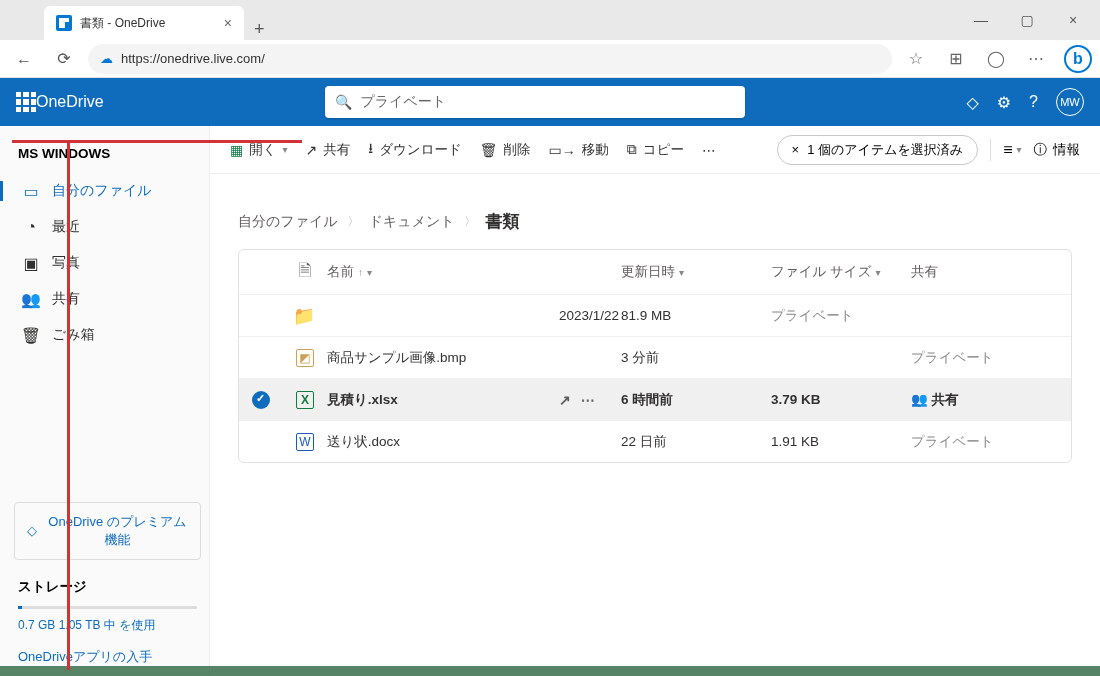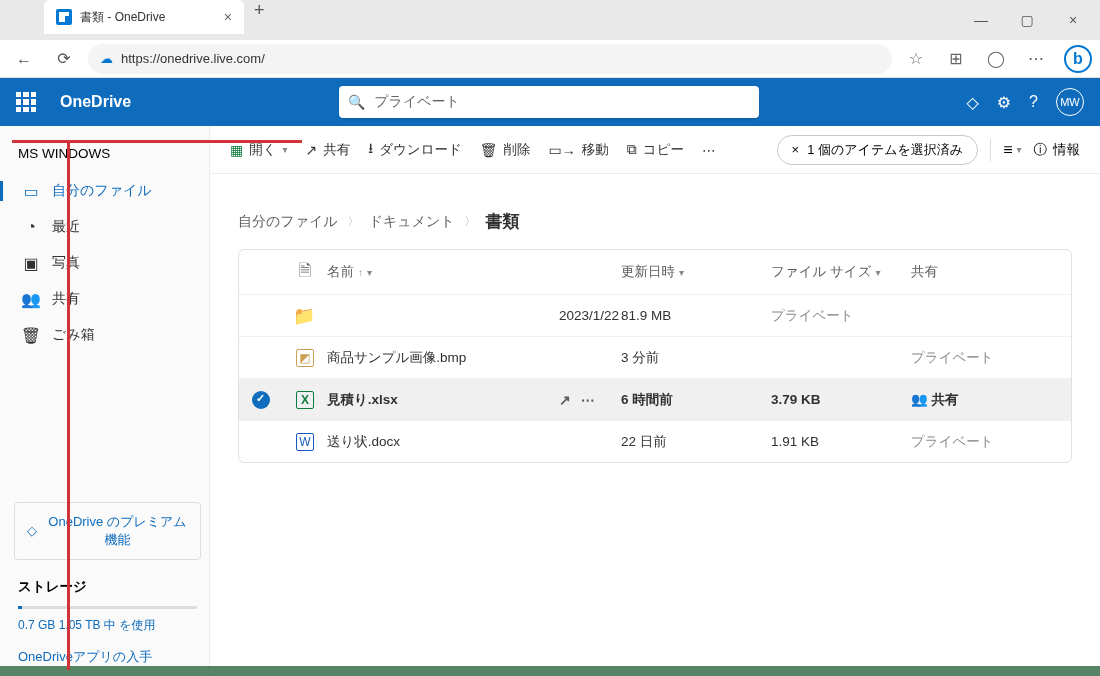--- a/index.html
+++ b/index.html
@@ -1,49 +1,49 @@
 <!DOCTYPE html>
 <html><head>
 <meta charset="utf-8">
 <style>
 * { box-sizing: border-box; margin: 0; padding: 0; font-family: "Segoe UI", "Meiryo UI", sans-serif; }
 body { width: 1100px; height: 676px; background: #f5f5f5; overflow: hidden; position: relative; }
 
 
 .browser-chrome { background: #e9e9e9; height: 40px; display: flex; align-items: center; padding: 0 4px; }
-.tab-area { display: flex; height: 100%; padding-left: 40px; }
+.tab-area { display: flex; align-items: flex-end; height: 100%; padding-left: 40px; }
 .tab { background: #fff; height: 34px; display: flex; align-items: center; padding: 0 12px; min-width: 200px; border-radius: 6px 6px 0 0; gap: 8px; font-size: 12px; color: #333; }
 .tab-favicon { width: 16px; height: 16px; background: #0078d4; border-radius: 2px; position: relative; }
 .tab-favicon::after { content: ""; position: absolute; inset: 3px; background: #fff; clip-path: polygon(0 0, 100% 0, 100% 40%, 60% 40%, 60% 100%, 0 100%); }
 .tab-close { margin-left: auto; cursor: pointer; font-size: 14px; color: #666; }
 .new-tab { padding: 0 10px; font-size: 18px; color: #555; cursor: pointer; }
 .window-controls { margin-left: auto; display: flex; gap: 0; }
 .window-controls div { width: 46px; height: 40px; display: flex; align-items: center; justify-content: center; color: #555; font-size: 14px; cursor: pointer; }
 
 .address-row { background: #fff; height: 38px; display: flex; align-items: center; padding: 0 8px; gap: 8px; border-bottom: 1px solid #e0e0e0; }
 .nav-btn { width: 32px; height: 32px; display: flex; align-items: center; justify-content: center; border-radius: 4px; cursor: pointer; color: #555; }
 .address-bar { flex: 1; height: 30px; background: #f4f4f4; border-radius: 15px; display: flex; align-items: center; padding: 0 12px; gap: 8px; font-size: 13px; color: #666; }
 .url { color: #333; }
 .addr-icon { width: 32px; height: 32px; display: flex; align-items: center; justify-content: center; color: #666; cursor: pointer; border-radius: 4px; }
 .bing-circle { width: 28px; height: 28px; border: 2px solid #0078d4; border-radius: 50%; display: flex; align-items: center; justify-content: center; color: #0078d4; font-weight: bold; margin-left: 4px; }
 
 
 .od-header { background: #0f6cbd; height: 48px; display: flex; align-items: center; padding: 0 16px; color: #fff; }
 .waffle { width: 20px; height: 20px; display: grid; grid-template-columns: repeat(3,1fr); grid-template-rows: repeat(3,1fr); gap: 2px; cursor: pointer; }
 .waffle span { background: #fff; }
-.od-brand { font-size: 16px; font-weight: 700; margin-left: 24px; }
+.od-brand { font-size: 16px; font-weight: 400; margin-left: 0; }
 .od-search { margin: 0 auto; width: 420px; height: 32px; background: #fff; border-radius: 4px; display: flex; align-items: center; padding: 0 10px; gap: 8px; color: #666; font-size: 14px; box-shadow: 0 1px 2px rgba(0,0,0,.2); }
 .od-hdr-icons { display: flex; gap: 18px; align-items: center; }
 .od-hdr-icons .hi { cursor: pointer; font-size: 16px; }
 .avatar { width: 28px; height: 28px; border: 1.5px solid #fff; border-radius: 50%; display: flex; align-items: center; justify-content: center; font-size: 11px; }
 
 
 .app { display: flex; height: calc(100% - 48px - 40px - 38px); background: #fafafa; }
 .sidebar { width: 210px; background: #fafafa; padding: 16px 8px 10px 14px; display: flex; flex-direction: column; border-right: 1px solid #eee; }
-.acct { font-size: 13.5px; font-weight: 400; padding: 4px 4px 12px 4px; }
+.acct { font-size: 13.5px; font-weight: 700; padding: 4px 4px 12px 4px; }
 .sb-item { display: flex; align-items: center; gap: 12px; height: 36px; padding: 0 8px; font-size: 14px; color: #323130; border-radius: 4px; cursor: pointer; }
 .sb-item.active { color: #0f6cbd; position: relative; }
 .sb-item.active::before { content: ""; position: absolute; left: -14px; top: 8px; bottom: 8px; width: 3px; background: #0f6cbd; }
 .sb-ico { width: 18px; display: inline-flex; justify-content: center; font-size: 16px; color: inherit; }
 .sb-spacer { flex: 1; }
 .premium-box { border: 1px solid #ddd; border-radius: 4px; padding: 10px 12px; display: flex; align-items: center; gap: 10px; font-size: 13px; color: #0f6cbd; cursor: pointer; text-align: center; line-height: 1.4; }
 .storage-label { font-size: 13.5px; font-weight: 600; margin: 18px 0 10px 4px; }
 .storage-bar { height: 3px; background: #ddd; border-radius: 2px; margin: 0 4px 8px 4px; position: relative; }
 .storage-bar span { position: absolute; left: 0; top: 0; bottom: 0; width: 2%; background: #0f6cbd; }
 .storage-text { font-size: 12px; color: #0f6cbd; padding-left: 4px; cursor: pointer; }

